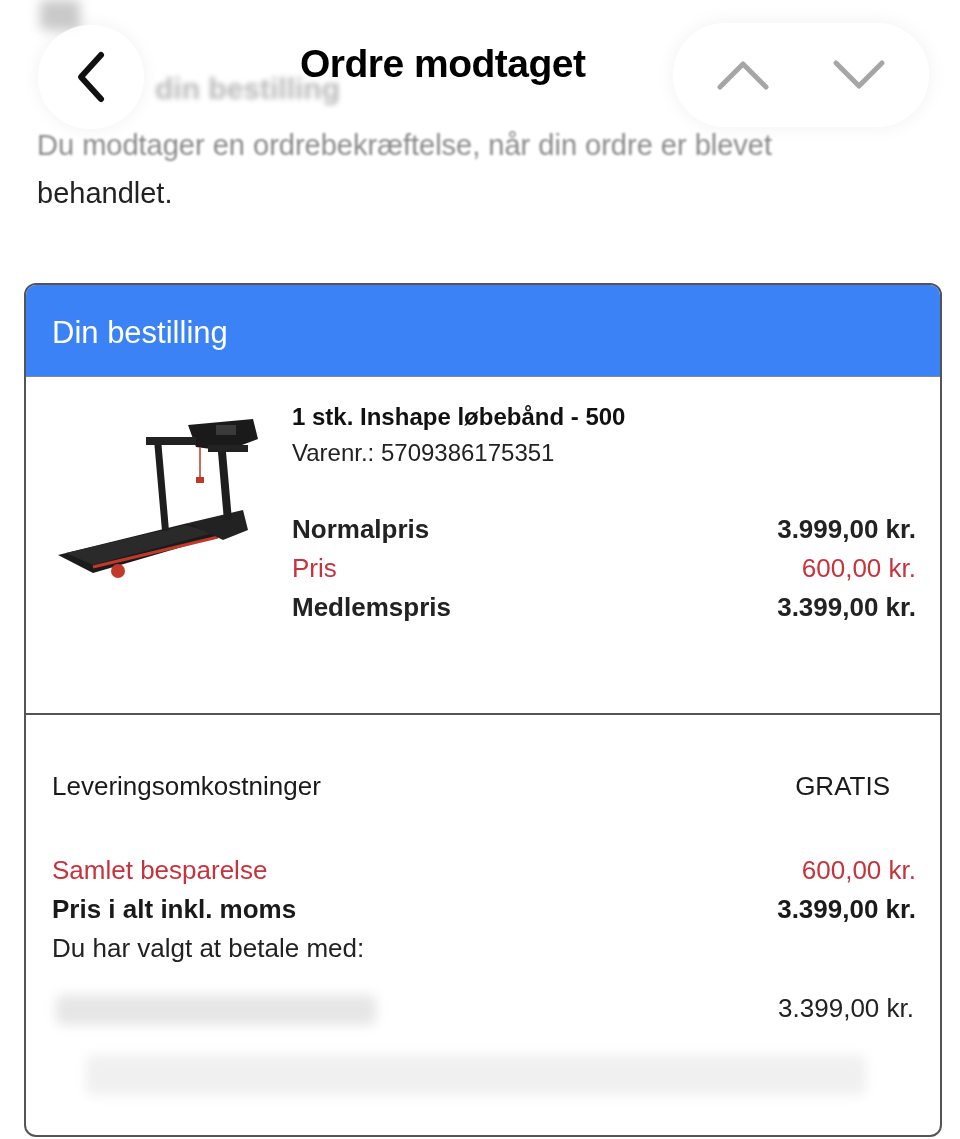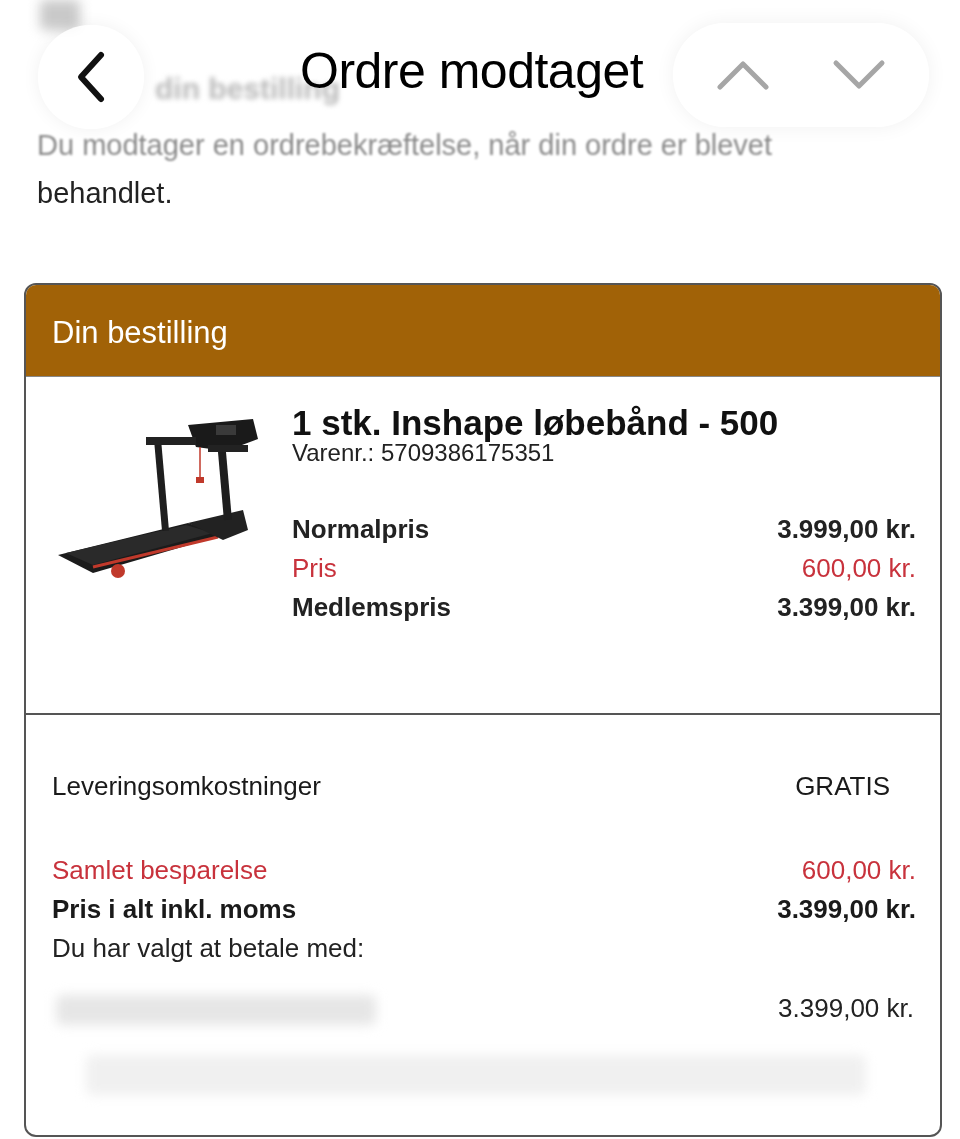--- a/index.html
+++ b/index.html
@@ -30,56 +30,56 @@
     
     .nav-back {
       position: absolute; left: 38px; top: 25px;
       width: 106px; height: 104px; border-radius: 52px;
       background: rgba(255,255,255,0.85);
       box-shadow: 0 0 18px rgba(0,0,0,0.06);
       display: flex; align-items: center; justify-content: center;
     }
     .nav-title {
       position: absolute; left: 300px; top: 42px;
-      font-size: 50px; font-weight: normal; color: #000;
+      font-size: 39px; font-weight: bold; color: #000;
       letter-spacing: -0.5px;
     }
     .nav-pill {
       position: absolute; left: 673px; top: 23px;
       width: 256px; height: 104px; border-radius: 52px;
       background: rgba(255,255,255,0.92);
       box-shadow: 0 0 20px rgba(0,0,0,0.06);
       display: flex; align-items: center; justify-content: space-around;
       padding: 0 12px;
     }
     .nav-pill .arrow { width: 80px; height: 80px; display: flex; align-items: center; justify-content: center; }
 
     
     .card {
       position: absolute; left: 24px; top: 283px;
       width: 918px; height: 854px;
       border: 2px solid #555; border-radius: 12px;
       overflow: hidden; background: #fff;
     }
     .card-header {
-      height: 91px; background: #a16207;
+      height: 91px; background: #3b82f6;
       color: #fff; font-size: 31px;
       padding: 30px 0 0 26px;
     }
     .product {
       position: relative; height: 339px;
       border-top: 1px solid #888;
       border-bottom: 2px solid #555;
     }
     .product-img {
       position: absolute; left: 22px; top: 28px; width: 210px; height: 180px;
     }
     .product-name {
       position: absolute; left: 266px; top: 26px;
-      font-size: 35px; font-weight: bold; color: #111;
+      font-size: 24px; font-weight: bold; color: #111;
     }
     .product-sku {
       position: absolute; left: 266px; top: 62px;
       font-size: 24px; color: #222;
     }
     .price-rows {
       position: absolute; left: 266px; top: 133px; width: 624px;
     }
     .price-row {
       display: flex; justify-content: space-between;

